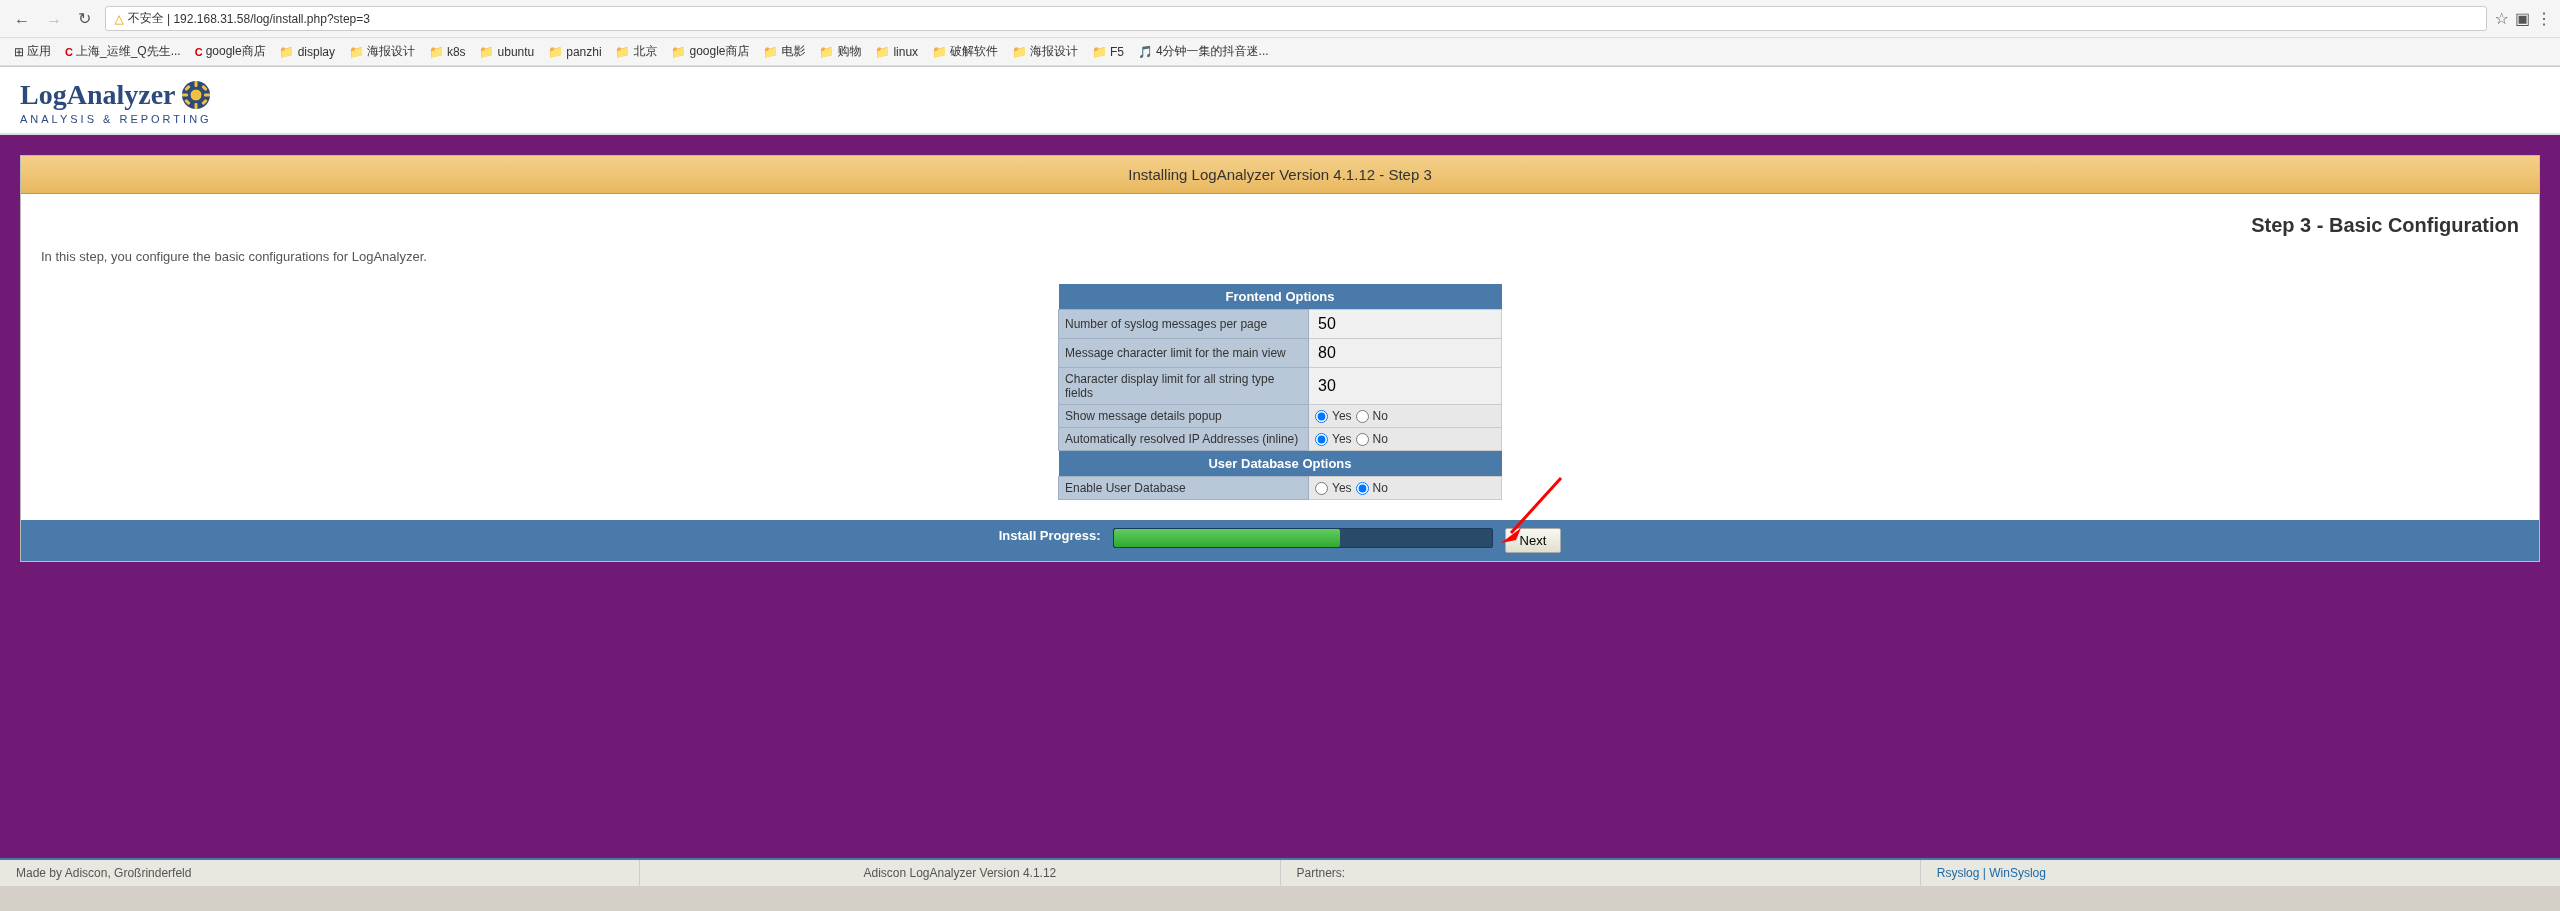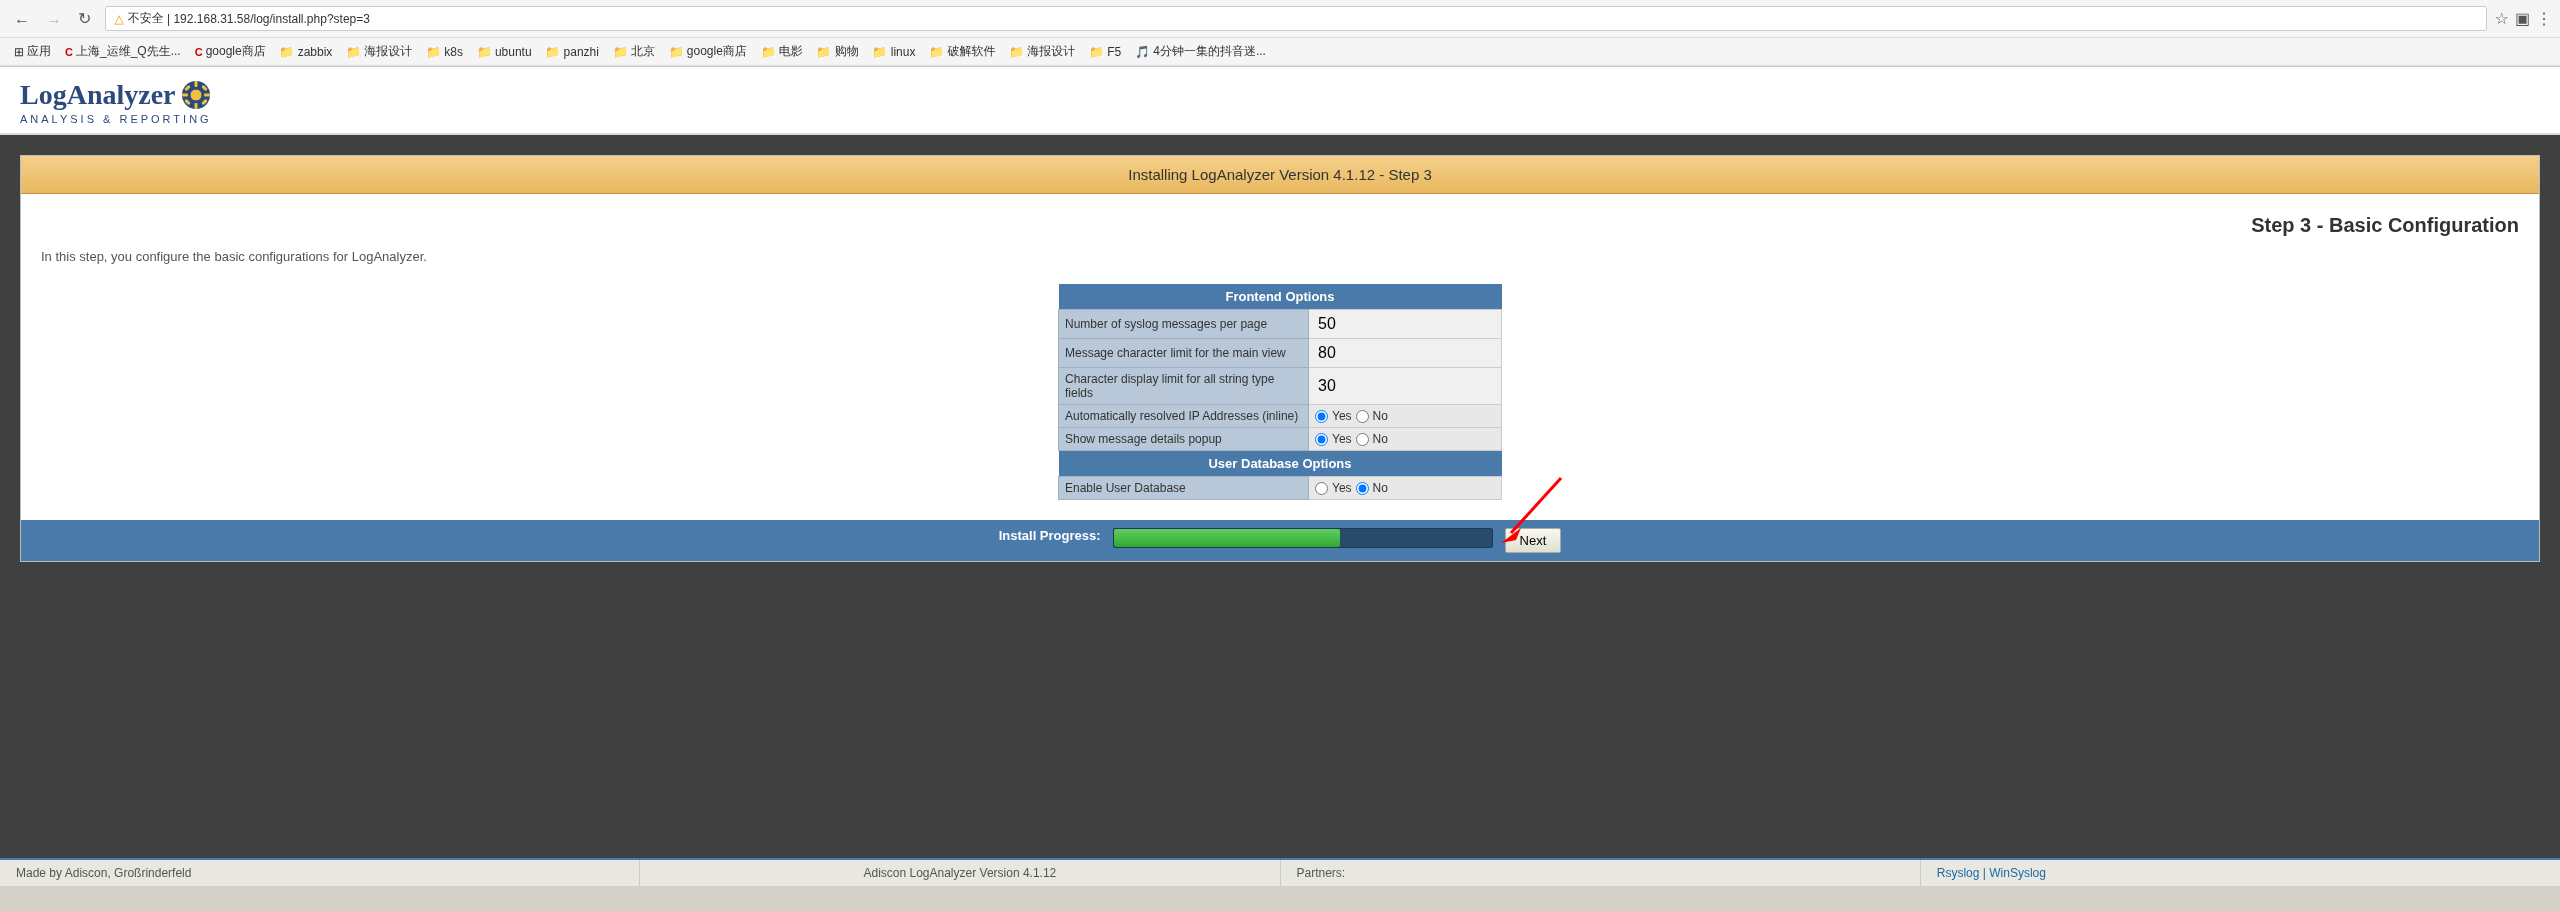--- a/index.html
+++ b/index.html
@@ -50,21 +50,21 @@
       overflow: hidden;
     }
     .bookmark-item {
       display: flex; align-items: center; gap: 3px;
       padding: 2px 6px; cursor: pointer; border-radius: 3px;
       font-size: 12px; color: #333; white-space: nowrap;
     }
 
     
     .page-content {
-      background: #404040;
+      background: #701a75;
       min-height: calc(100vh - 120px);
       padding: 0;
     }
 
     
     .la-header {
       background: white;
       padding: 12px 20px 8px 20px;
       border-bottom: 2px solid #ddd;
     }
@@ -233,21 +233,21 @@
     <div class="bookmark-item">
       <span style="color:#cc0000;font-weight:bold;font-size:11px;">C</span>
       <span>上海_运维_Q先生...</span>
     </div>
     <div class="bookmark-item">
       <span style="color:#cc0000;font-weight:bold;font-size:11px;">C</span>
       <span>google商店</span>
     </div>
     <div class="bookmark-item">
       <span style="color:#f0c040;">📁</span>
-      <span>zabbix</span>
+      <span>display</span>
     </div>
     <div class="bookmark-item">
       <span style="color:#f0c040;">📁</span>
       <span>海报设计</span>
     </div>
     <div class="bookmark-item">
       <span style="color:#f0c040;">📁</span>
       <span>k8s</span>
     </div>
     <div class="bookmark-item">
@@ -341,37 +341,37 @@
             <input type="text" value="80" style="">
           </td>
         </tr>
         <tr class="config-row">
           <td>Character display limit for all string type fields</td>
           <td>
             <input type="text" value="30" style="">
           </td>
         </tr>
         <tr class="config-row">
+          <td>Show message details popup</td>
+          <td class="radio-cell">
+            <div class="radio-group">
+              <input type="radio" name="show_details" checked="" style="">
+              <label>Yes</label>
+              <input type="radio" name="show_details" style="">
+              <label>No</label>
+            </div>
+          </td>
+        </tr>
+        <tr class="config-row">
           <td>Automatically resolved IP Addresses (inline)</td>
           <td class="radio-cell">
             <div class="radio-group">
               <input type="radio" name="resolve_ip" checked="" style="">
               <label>Yes</label>
               <input type="radio" name="resolve_ip" style="">
-              <label>No</label>
-            </div>
-          </td>
-        </tr>
-        <tr class="config-row">
-          <td>Show message details popup</td>
-          <td class="radio-cell">
-            <div class="radio-group">
-              <input type="radio" name="show_details" checked="" style="">
-              <label>Yes</label>
-              <input type="radio" name="show_details" style="">
               <label>No</label>
             </div>
           </td>
         </tr>
         <tr class="section-header">
           <td colspan="2">User Database Options</td>
         </tr>
         <tr class="config-row">
           <td>Enable User Database</td>
           <td class="radio-cell">

